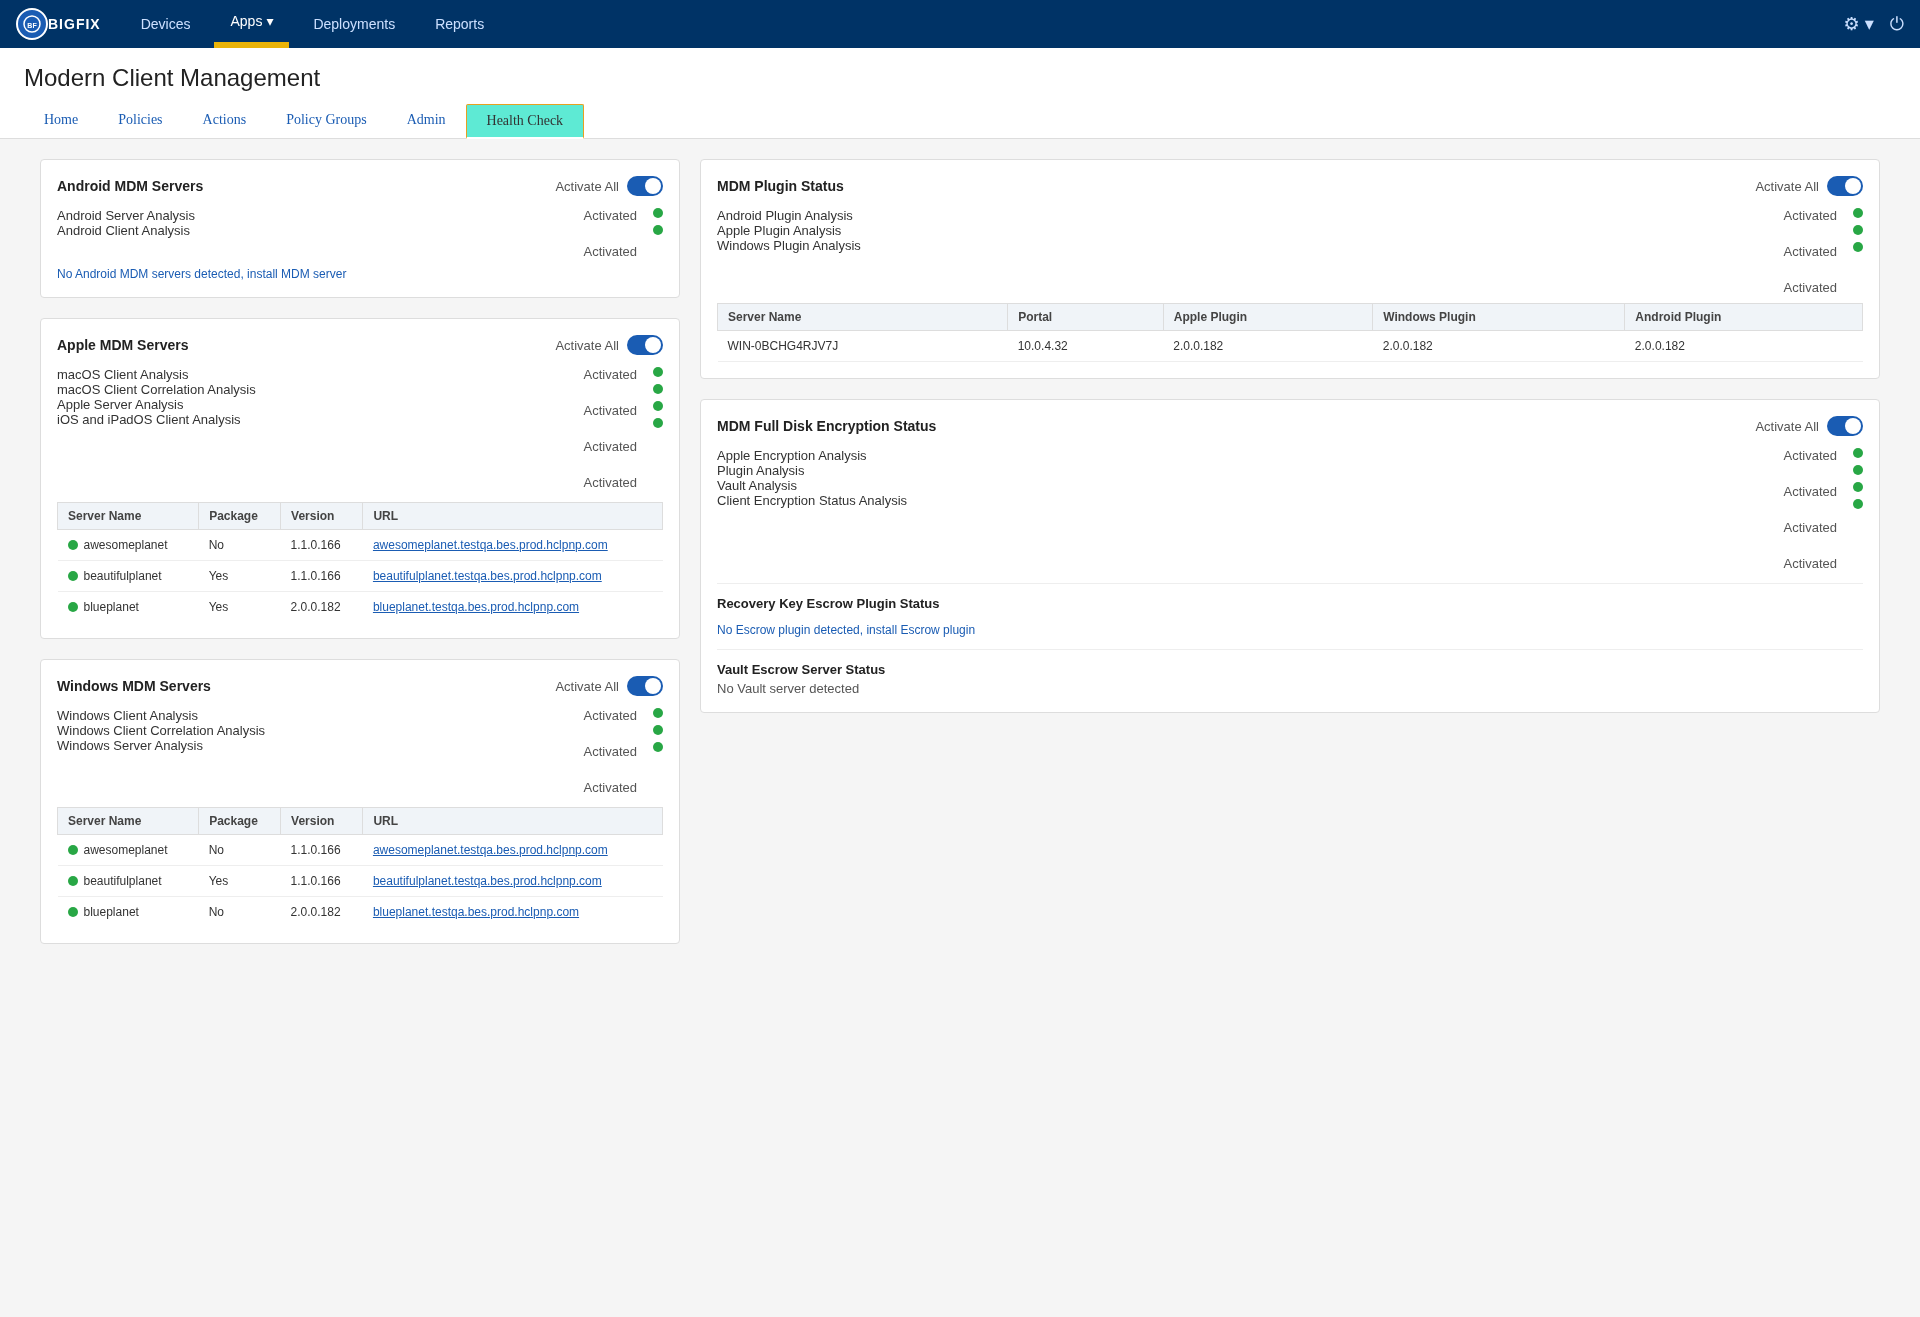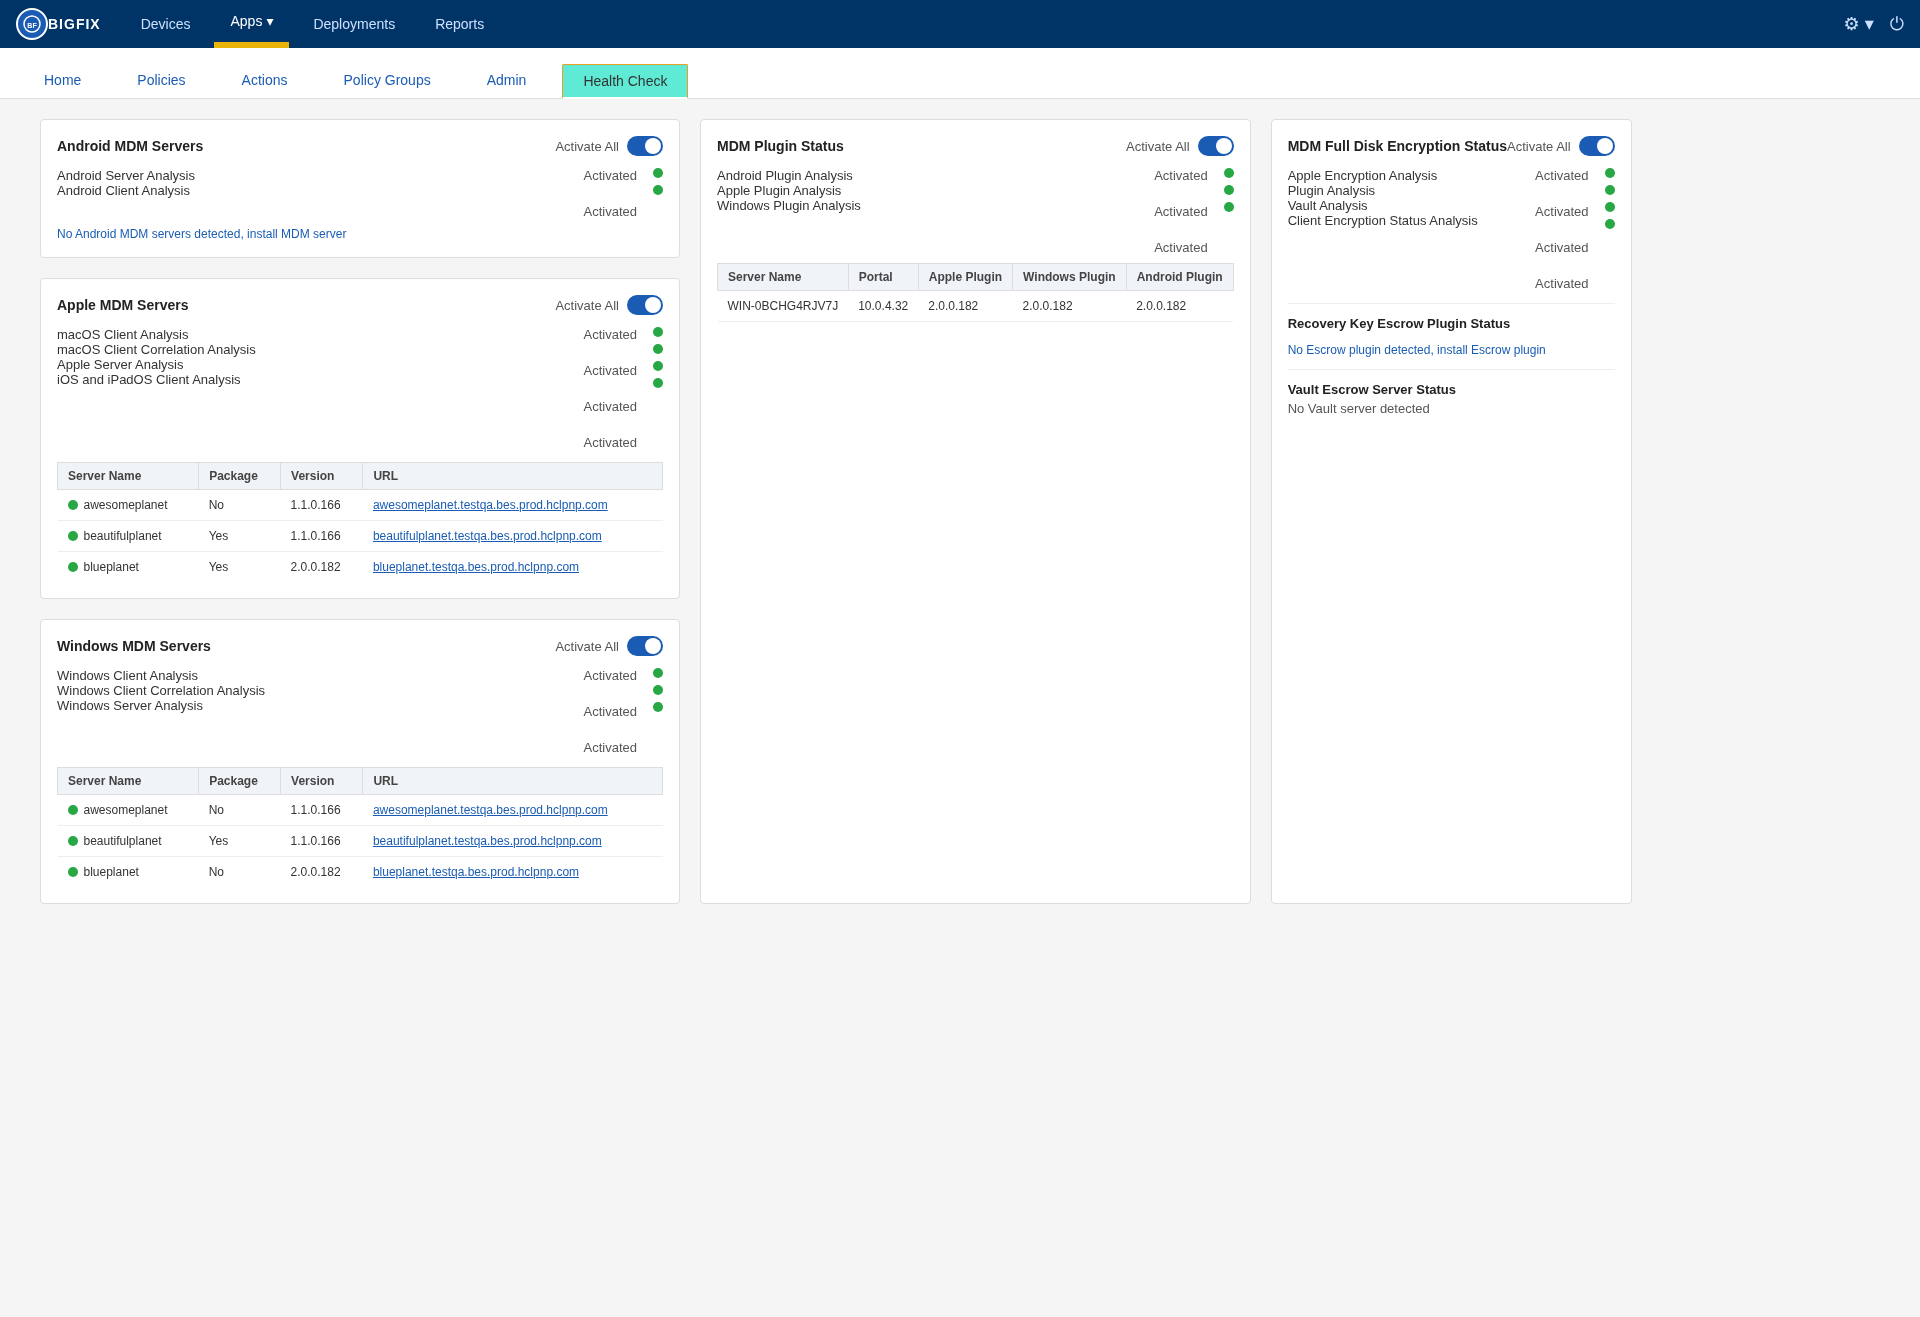--- a/index.html
+++ b/index.html
@@ -43,21 +43,21 @@
     .nav-spacer { flex: 1; }
     .nav-icons { display: flex; align-items: center; gap: 16px; color: #cce0ff; font-size: 18px; cursor: pointer; }
 
     
     .page-header {
       background: #fff;
       padding: 16px 24px 0 24px;
       border-bottom: 1px solid #ddd;
     }
     .page-title { font-size: 24px; font-weight: 400; color: #222; margin-bottom: 12px; }
-    .sub-tabs { display: flex; gap: 16px; }
+    .sub-tabs { display: flex; gap: 0; font-family: Liberation Serif, serif; }
     .sub-tab {
       padding: 8px 20px;
       color: #1a5cb3;
       cursor: pointer;
       font-size: 14px;
       border-bottom: 2px solid transparent;
       white-space: nowrap;
     }
     .sub-tab.active {
       color: #333;
@@ -68,21 +68,21 @@
       border-radius: 2px 2px 0 0;
     }
 
     
     .main-content {
       padding: 20px 40px;
       display: flex;
       gap: 20px;
     }
     .left-col { flex: 0 0 640px; display: flex; flex-direction: column; gap: 20px; }
-    .right-col { flex: 1; display: flex; gap: 20px; }
+    .right-col { flex: 1; display: flex; flex-direction: column; gap: 20px; }
 
     
     .card {
       background: #fff;
       border: 1px solid #ddd;
       border-radius: 4px;
       padding: 16px;
     }
     .card-header {
       display: flex;
@@ -197,20 +197,21 @@
   <a class="nav-item">Deployments</a>
   <a class="nav-item">Reports</a>
   <div class="nav-spacer"></div>
   <div class="nav-icons">
     <span title="Settings">⚙ ▾</span>
     <span title="Power">⏻</span>
   </div>
 </nav>
 
 <div class="page-header">
+  <h1 class="page-title">Modern Client Management</h1>
   <div class="sub-tabs">
     <div class="sub-tab">Home</div>
     <div class="sub-tab">Policies</div>
     <div class="sub-tab">Actions</div>
     <div class="sub-tab">Policy Groups</div>
     <div class="sub-tab">Admin</div>
     <div class="sub-tab active">Health Check</div>
   </div>
 </div>
 

